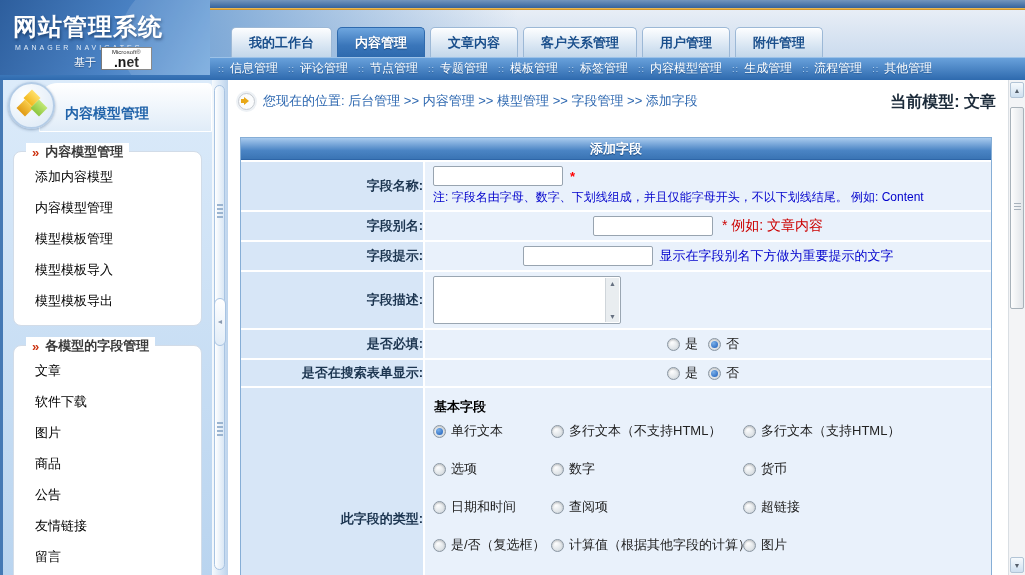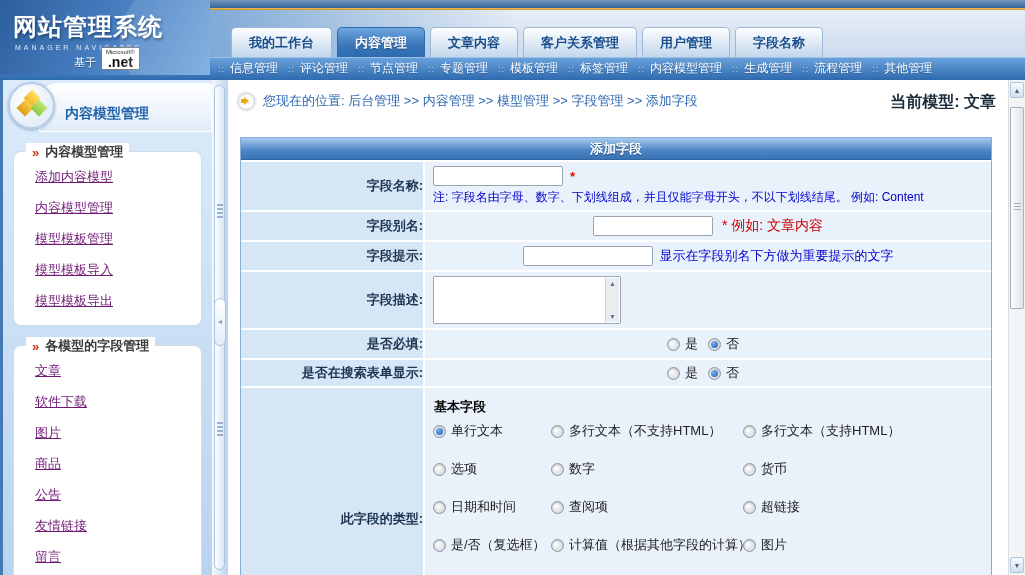--- a/index.html
+++ b/index.html
@@ -22,21 +22,21 @@
 
   .logo-panel { position:absolute; left:0; top:0; width:210px; height:75px; z-index:5;
                 background:linear-gradient(118deg,#2d5e9d,#4a82c4 55%,#74a8dd); overflow:hidden; }
   .logo-panel::after { content:""; position:absolute; right:-30px; top:-20px; width:120px; height:120px;
                 border-radius:50%; background:rgba(255,255,255,.12); }
   .logo-title { margin:11px 0 0 13px; font-size:24px; font-weight:bold; color:#fff; letter-spacing:1px;
                 text-shadow:1px 2px 3px rgba(15,45,85,.65); white-space:nowrap; }
   .logo-sub { margin:1px 0 0 15px; font-size:7px; letter-spacing:3px; color:#dfeaf6; }
   .logo-net-row { position:absolute; left:74px; bottom:5px; display:flex; align-items:flex-end; gap:5px; }
   .based { color:#fff; font-size:11px; text-shadow:0 1px 1px rgba(10,40,80,.5); }
-  .net-badge { background:#fff; border:1px solid #7a7a7a; padding:1px 4px 0; line-height:1; text-align:center; }
+  .net-badge { background:#fff; border:1px solid #7a7a7a; padding:1px 10px 0; line-height:1; text-align:center; }
   .net-badge .ms { display:block; font-size:6px; color:#222; }
   .net-badge .net { display:block; font-size:14px; font-weight:bold; color:#111; letter-spacing:0; }
 
   .tabs { position:absolute; left:231px; bottom:0; display:flex; z-index:3; }
   .tab { height:30px; padding:0 17px; margin-right:5px; display:flex; align-items:center; cursor:pointer;
          background:linear-gradient(#fdfeff,#d6e4f2 65%,#c3d7ea); border:1px solid #9cb8d6; border-bottom:none;
          border-radius:5px 5px 0 0; color:#1a4f8c; font-size:13px; font-weight:bold;
          box-shadow:inset 0 1px 0 #fff; white-space:nowrap; }
   .tab.active { background:linear-gradient(#6ea6df,#3a76ba 60%,#2e6aae); color:#fff; border-color:#2e6aae;
          box-shadow:none; text-shadow:0 1px 1px #1a4a80; }
@@ -56,21 +56,21 @@
   .cube { position:absolute; width:12px; height:12px; transform:rotate(45deg); }
   .cube.c1 { left:16px; top:8px;  background:linear-gradient(#ffe06a,#f2b71c); }
   .cube.c2 { left:9px;  top:18px; background:linear-gradient(#f8cc4a,#e09a14); }
   .cube.c3 { left:23px; top:18px; background:linear-gradient(#c2e876,#8cc63f); }
   .sidebar-title { position:absolute; left:62px; top:25px; font-size:14px; font-weight:bold; color:#2264aa; z-index:2; }
 
   .groupbox { border:1px solid #d2dce8; border-radius:8px; background:#fff; margin:19px 10px 0; padding:0 8px 9px; }
   .legend { display:flex; align-items:center; gap:6px; margin-top:-9px; margin-left:4px; background:#fff;
             width:fit-content; padding:0 6px; font-weight:bold; color:#3a3a3a; font-size:13px; }
   .legend .arrows { color:#cc3311; font-weight:bold; font-size:13px; }
-  .side-item { font-size:13px; color:#701a75; padding:7px 0 6px 13px; cursor:pointer; white-space:nowrap;text-decoration:underline; }
+  .side-item { font-size:13px; color:#000000; padding:7px 0 6px 13px; cursor:pointer; white-space:nowrap; }
 
   
   .splitter { width:16px; flex-shrink:0; position:relative; background:linear-gradient(90deg,#f6fafd,#d3e3f4 60%,#bcd3ec); }
   .sp-pill { position:absolute; top:5px; bottom:5px; left:2px; width:11px; border:1px solid #a9c4e2;
              border-radius:7px; background:linear-gradient(90deg,#ffffff,#d9e7f5); }
   .sp-grip { position:absolute; left:5px; width:6px; height:15px;
              background:repeating-linear-gradient(#9ab4d0 0 2px, rgba(0,0,0,0) 2px 4px); }
   .sp-grip.g1 { top:25%; } .sp-grip.g2 { top:69%; }
   .sp-btn { position:absolute; top:44%; left:2px; width:12px; height:48px; border:1px solid #a9c4e2;
             border-radius:6px; background:linear-gradient(#ffffff,#e2edf8); display:flex; align-items:center;
@@ -143,21 +143,21 @@
   <div class="top-strip"></div>
   <div class="gold-line"></div>
   <div class="header-mid">
     <div class="swoosh"></div>
     <div class="tabs">
       <div class="tab">我的工作台</div>
       <div class="tab active">内容管理</div>
       <div class="tab">文章内容</div>
       <div class="tab">客户关系管理</div>
       <div class="tab">用户管理</div>
-      <div class="tab">字段名称</div>
+      <div class="tab">附件管理</div>
     </div>
   </div>
   <div class="submenu">
     <span class="smi">
         <i class="sep">::</i>
         <span>信息管理</span>
       </span>
     <span class="smi">
         <i class="sep">::</i>
         <span>评论管理</span>

